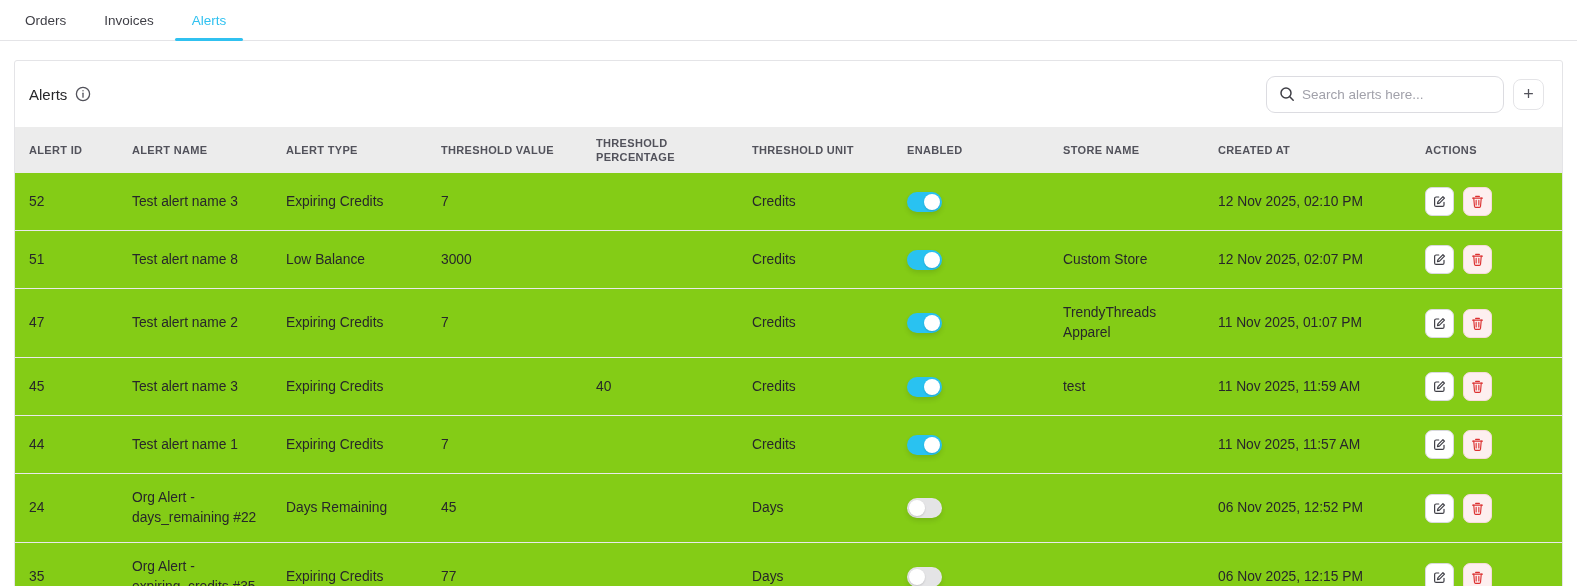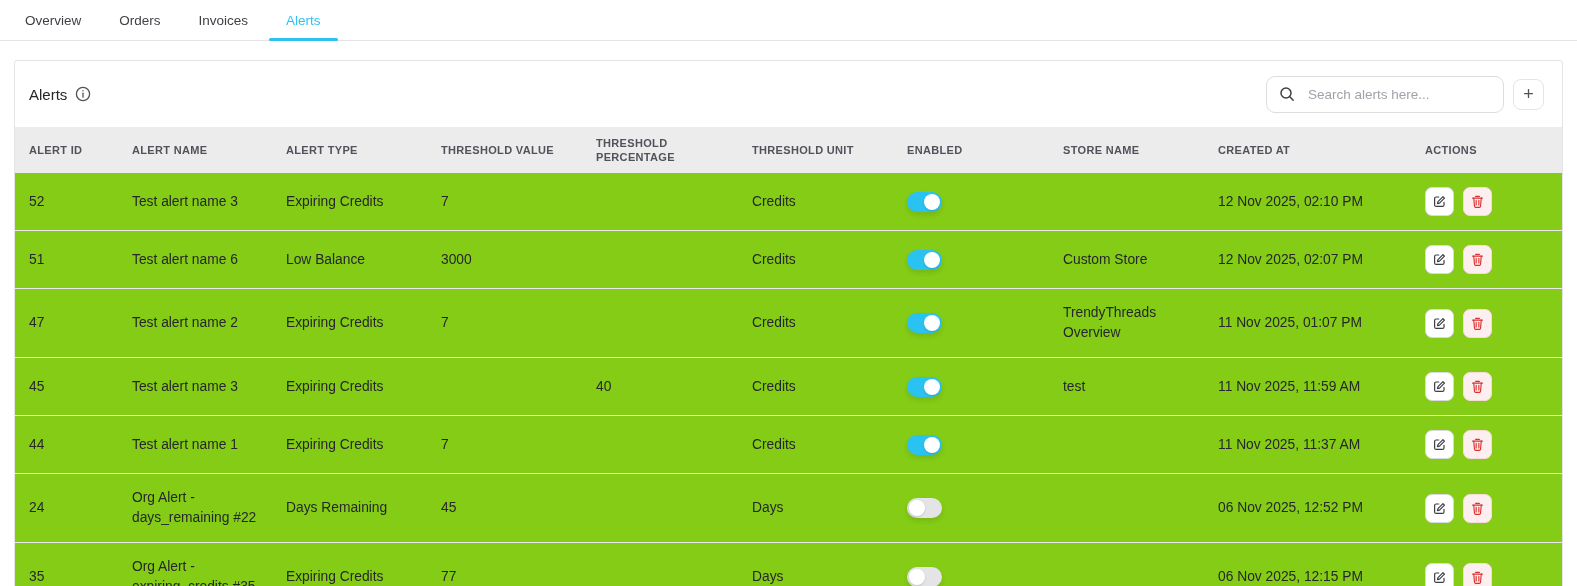--- a/index.html
+++ b/index.html
@@ -17,21 +17,21 @@
 
   
   .card { margin:19px 14px 0 14px; border:1px solid #e4e4e7; border-radius:3px;
     background:#fff; height:560px; overflow:hidden; }
   .card-header { display:flex; align-items:center; justify-content:space-between;
     padding:14px 18px 14px 14px; height:66px; }
   .title-group { display:flex; align-items:center; gap:8px; }
   .panel-title { font-size:15px; color:#27272a; }
   .info-icon { width:16px; height:16px; display:inline-flex; color:#52525b; }
   .controls { display:flex; align-items:center; gap:9px; }
-  .searchbox { display:flex; align-items:center; gap:13px; width:238px; height:37px;
+  .searchbox { display:flex; align-items:center; gap:7px; width:238px; height:37px;
     border:1px solid #dcdce1; border-radius:9px; padding:0 12px; background:#fff; }
   .searchbox input { border:none; outline:none; flex:1; font-size:13.5px;
     font-family:"Liberation Sans", sans-serif; color:#27272a; background:transparent; }
   .searchbox input::placeholder { color:#a1a1aa; }
   .search-icon { width:16px; height:16px; color:#3f3f46; flex:none; }
   .add-btn { width:31px; height:31px; border:1px solid #e4e4e7; border-radius:8px;
     background:#fff; display:flex; align-items:center; justify-content:center;
     font-size:18px; color:#52525b; cursor:pointer; line-height:1; }
 
   
@@ -58,21 +58,20 @@
   .icon-btn { width:29px; height:29px; border-radius:7px; display:flex;
     align-items:center; justify-content:center; cursor:pointer; }
   .edit-btn { border:1px solid #d9d9de; background:#fff; color:#3f3f46; }
   .del-btn  { border:1px solid #f6dada; background:#fdefef; color:#dc3030; }
   .icon-btn svg { width:15px; height:15px; }
 </style>
 </head>
 <body>
 
 <div class="tabbar">
-    <div class="tab">Overview</div>
     <div class="tab">Orders</div>
     <div class="tab">Invoices</div>
     <div class="tab active">Alerts</div>
   </div>
 
 <div class="card">
   <div class="card-header">
     <div class="title-group">
       <span class="panel-title">Alerts</span>
       <span class="info-icon">
@@ -152,21 +151,21 @@
             <path d="M5 5.5l1 11a1.5 1.5 0 0 0 1.5 1.3h5a1.5 1.5 0 0 0 1.5-1.3l1-11"></path>
             <path d="M8.2 8.5v6M11.8 8.5v6"></path>
           </svg>
         </button>
       </div>
     </td>
   </tr>
 
   <tr>
     <td>51</td>
-    <td>Test alert name 6</td>
+    <td>Test alert name 8</td>
     <td>Low Balance</td>
     <td>3000</td>
     <td></td>
     <td>Credits</td>
     <td>
       <div class="toggle on"></div>
     </td>
     <td>Custom Store</td>
     <td>12 Nov 2025, 02:07 PM</td>
     <td>
@@ -192,21 +191,21 @@
   <tr>
     <td>47</td>
     <td>Test alert name 2</td>
     <td>Expiring Credits</td>
     <td>7</td>
     <td></td>
     <td>Credits</td>
     <td>
       <div class="toggle on"></div>
     </td>
-    <td>TrendyThreads Overview</td>
+    <td>TrendyThreads Apparel</td>
     <td>11 Nov 2025, 01:07 PM</td>
     <td>
       <div class="actions-wrap">
         <button class="icon-btn edit-btn">
           <svg viewBox="0 0 20 20" fill="none" stroke="currentColor" stroke-width="1.6" stroke-linecap="round" stroke-linejoin="round">
             <path d="M16 11v3.5a2 2 0 0 1-2 2H5.5a2 2 0 0 1-2-2V6a2 2 0 0 1 2-2H9"></path>
             <path d="M14.6 3.6l2 2L10 12.2l-2.7.7.7-2.7z"></path>
           </svg>
         </button>
         <button class="icon-btn del-btn">
@@ -257,21 +256,21 @@
     <td>44</td>
     <td>Test alert name 1</td>
     <td>Expiring Credits</td>
     <td>7</td>
     <td></td>
     <td>Credits</td>
     <td>
       <div class="toggle on"></div>
     </td>
     <td></td>
-    <td>11 Nov 2025, 11:37 AM</td>
+    <td>11 Nov 2025, 11:57 AM</td>
     <td>
       <div class="actions-wrap">
         <button class="icon-btn edit-btn">
           <svg viewBox="0 0 20 20" fill="none" stroke="currentColor" stroke-width="1.6" stroke-linecap="round" stroke-linejoin="round">
             <path d="M16 11v3.5a2 2 0 0 1-2 2H5.5a2 2 0 0 1-2-2V6a2 2 0 0 1 2-2H9"></path>
             <path d="M14.6 3.6l2 2L10 12.2l-2.7.7.7-2.7z"></path>
           </svg>
         </button>
         <button class="icon-btn del-btn">
           <svg viewBox="0 0 20 20" fill="none" stroke="currentColor" stroke-width="1.5" stroke-linecap="round" stroke-linejoin="round">

